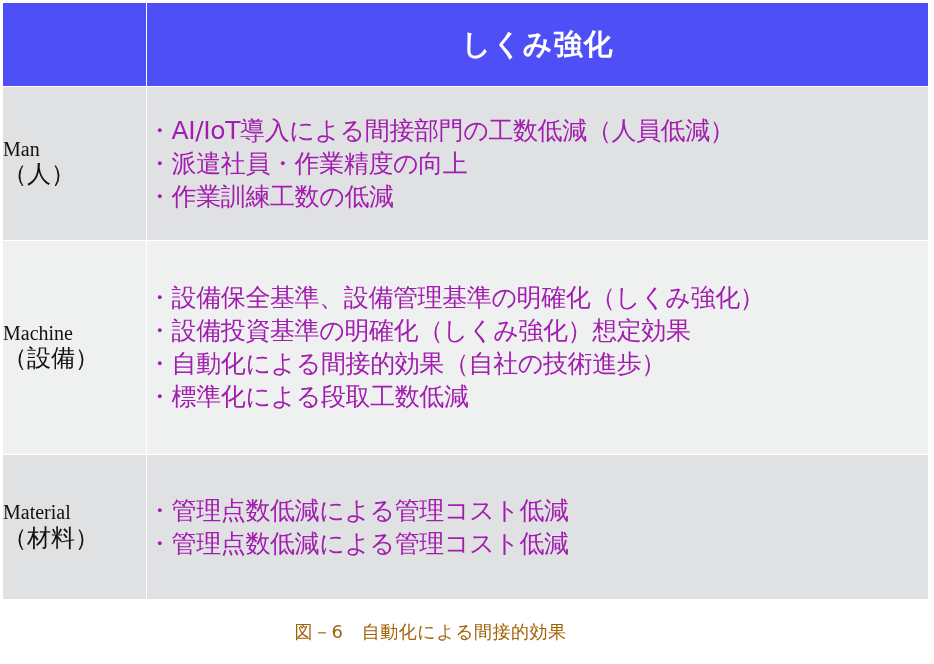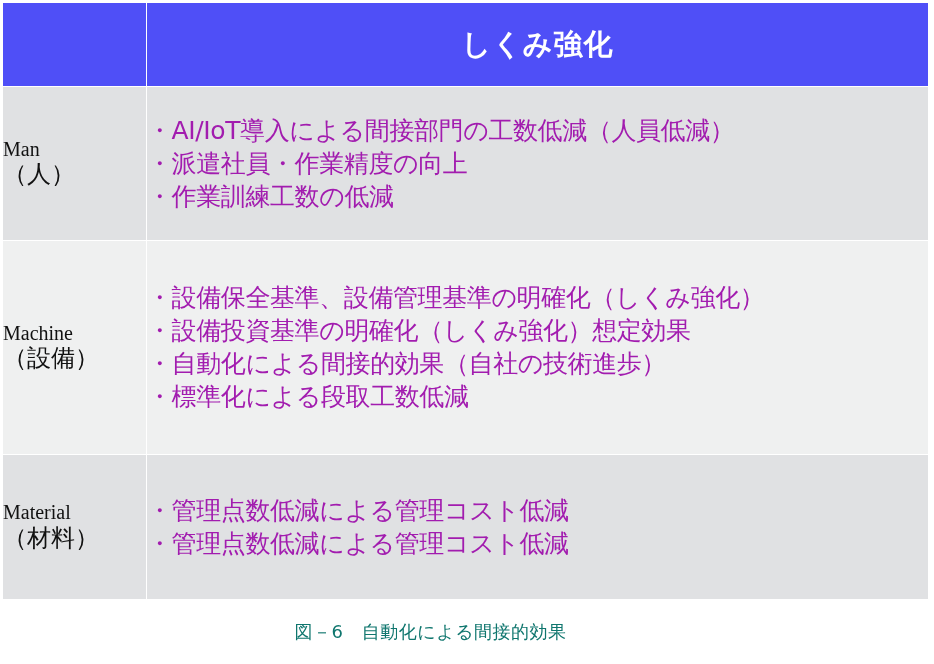--- a/index.html
+++ b/index.html
@@ -109,21 +109,21 @@
 
   
   .caption {
     position: absolute;
     left: 0;
     top: 620px;
     width: 861px;
     text-align: center;
     font-family: "DejaVu Sans", "Liberation Sans", sans-serif;
     font-size: 18px;
-    color: #0f766e;
+    color: #a16207;
     white-space: pre;
     letter-spacing: 0.5px;
   }
 </style>
 </head>
 <body>
 
 <div class="table-wrap">
   <table class="effects-table">
     <colgroup>

